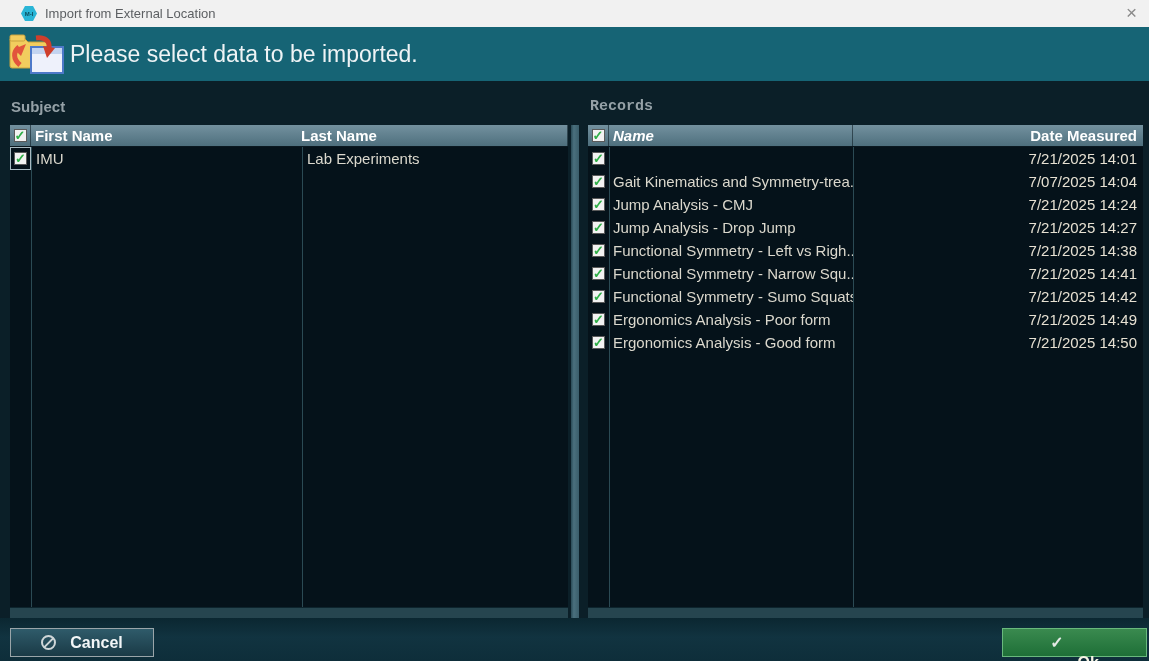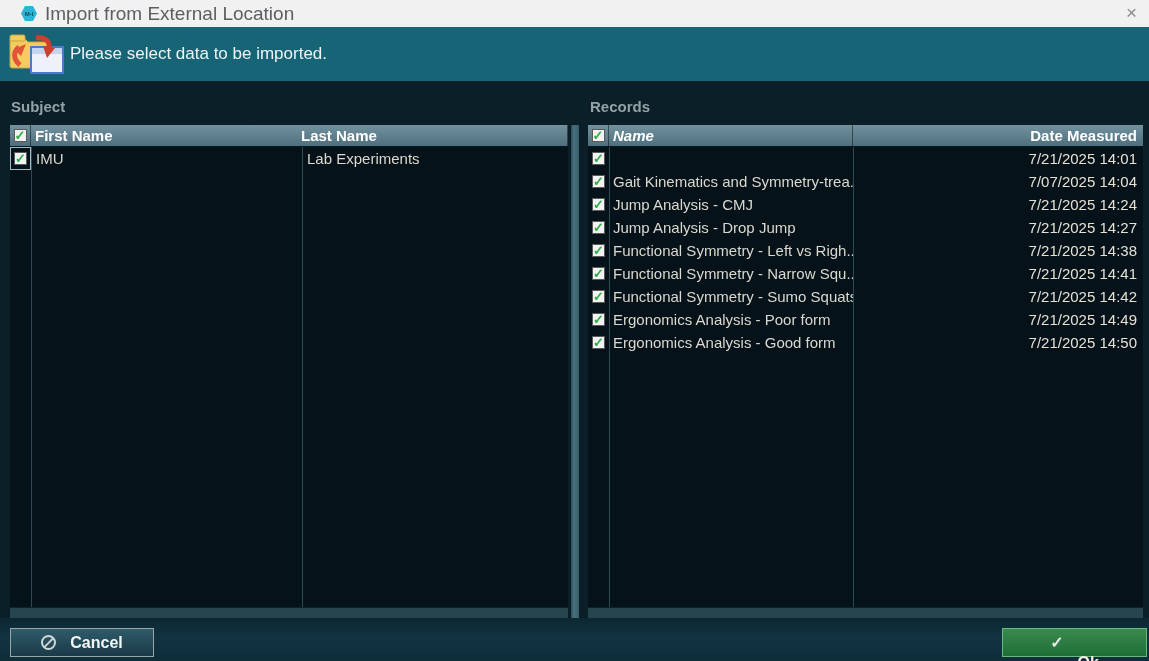--- a/index.html
+++ b/index.html
@@ -4,33 +4,33 @@
 <style>
   * { margin:0; padding:0; box-sizing:border-box; }
   body { font-family:"Liberation Sans", sans-serif; background:#000; }
   .dialog { position:relative; width:1149px; height:661px; overflow:hidden; background:var(--content-bg); }
 
   
   .titlebar { position:absolute; top:0; left:0; width:100%; height:27px; background:var(--titlebar-bg); display:flex; align-items:center; }
   .app-icon { position:absolute; left:21px; top:6px; width:16px; height:15px; background:var(--app-icon-cyan);
     clip-path:polygon(25% 0,75% 0,100% 50%,75% 100%,25% 100%,0 50%); display:flex; align-items:center; justify-content:center; }
   .app-icon .mono { font-size:6px; font-weight:bold; color:#0e4c5c; letter-spacing:0; }
-  .titlebar .title { position:absolute; left:45px; top:0; line-height:27px; font-size:19px; color:var(--titlebar-text); }
+  .titlebar .title { position:absolute; left:45px; top:0; line-height:27px; font-size:13px; color:var(--titlebar-text); }
   .titlebar .close { position:absolute; right:12px; top:0; line-height:25px; font-size:19px; color:var(--close-icon); cursor:pointer; }
 
   
   .banner { position:absolute; top:27px; left:0; width:100%; height:54px; background:var(--banner-bg); }
   .import-ico { position:absolute; left:8px; top:4px; }
-  .banner-msg { position:absolute; left:70px; top:0; line-height:54px; font-size:17px; color:var(--banner-text); }
+  .banner-msg { position:absolute; left:70px; top:0; line-height:54px; font-size:23px; color:var(--banner-text); }
 
   
   .main { position:absolute; top:81px; left:0; width:100%; height:537px; background:var(--content-bg); }
   .panel-title { position:absolute; top:17px; font-size:15px; font-weight:bold; color:var(--panel-title-text); }
   .subject-title { left:11px; }
-  .records-title { left:590px; }
+  .records-title { left:590px;font-family:Liberation Mono, monospace; }
 
   .table { position:absolute; top:44px; height:493px; }
   .subject-table { left:10px; width:558px; }
   .records-table { left:588px; width:555px; }
 
   .thead { position:relative; height:22px; display:flex;
     background:linear-gradient(180deg, var(--table-header-top) 0%, var(--table-header-bottom) 100%);
     border-bottom:1px solid #0a1820; }
   .hcell { height:100%; display:flex; align-items:center; font-size:15px; font-weight:bold; color:var(--table-header-text);
     border-right:1px solid rgba(8,22,30,0.55); overflow:hidden; white-space:nowrap; }

